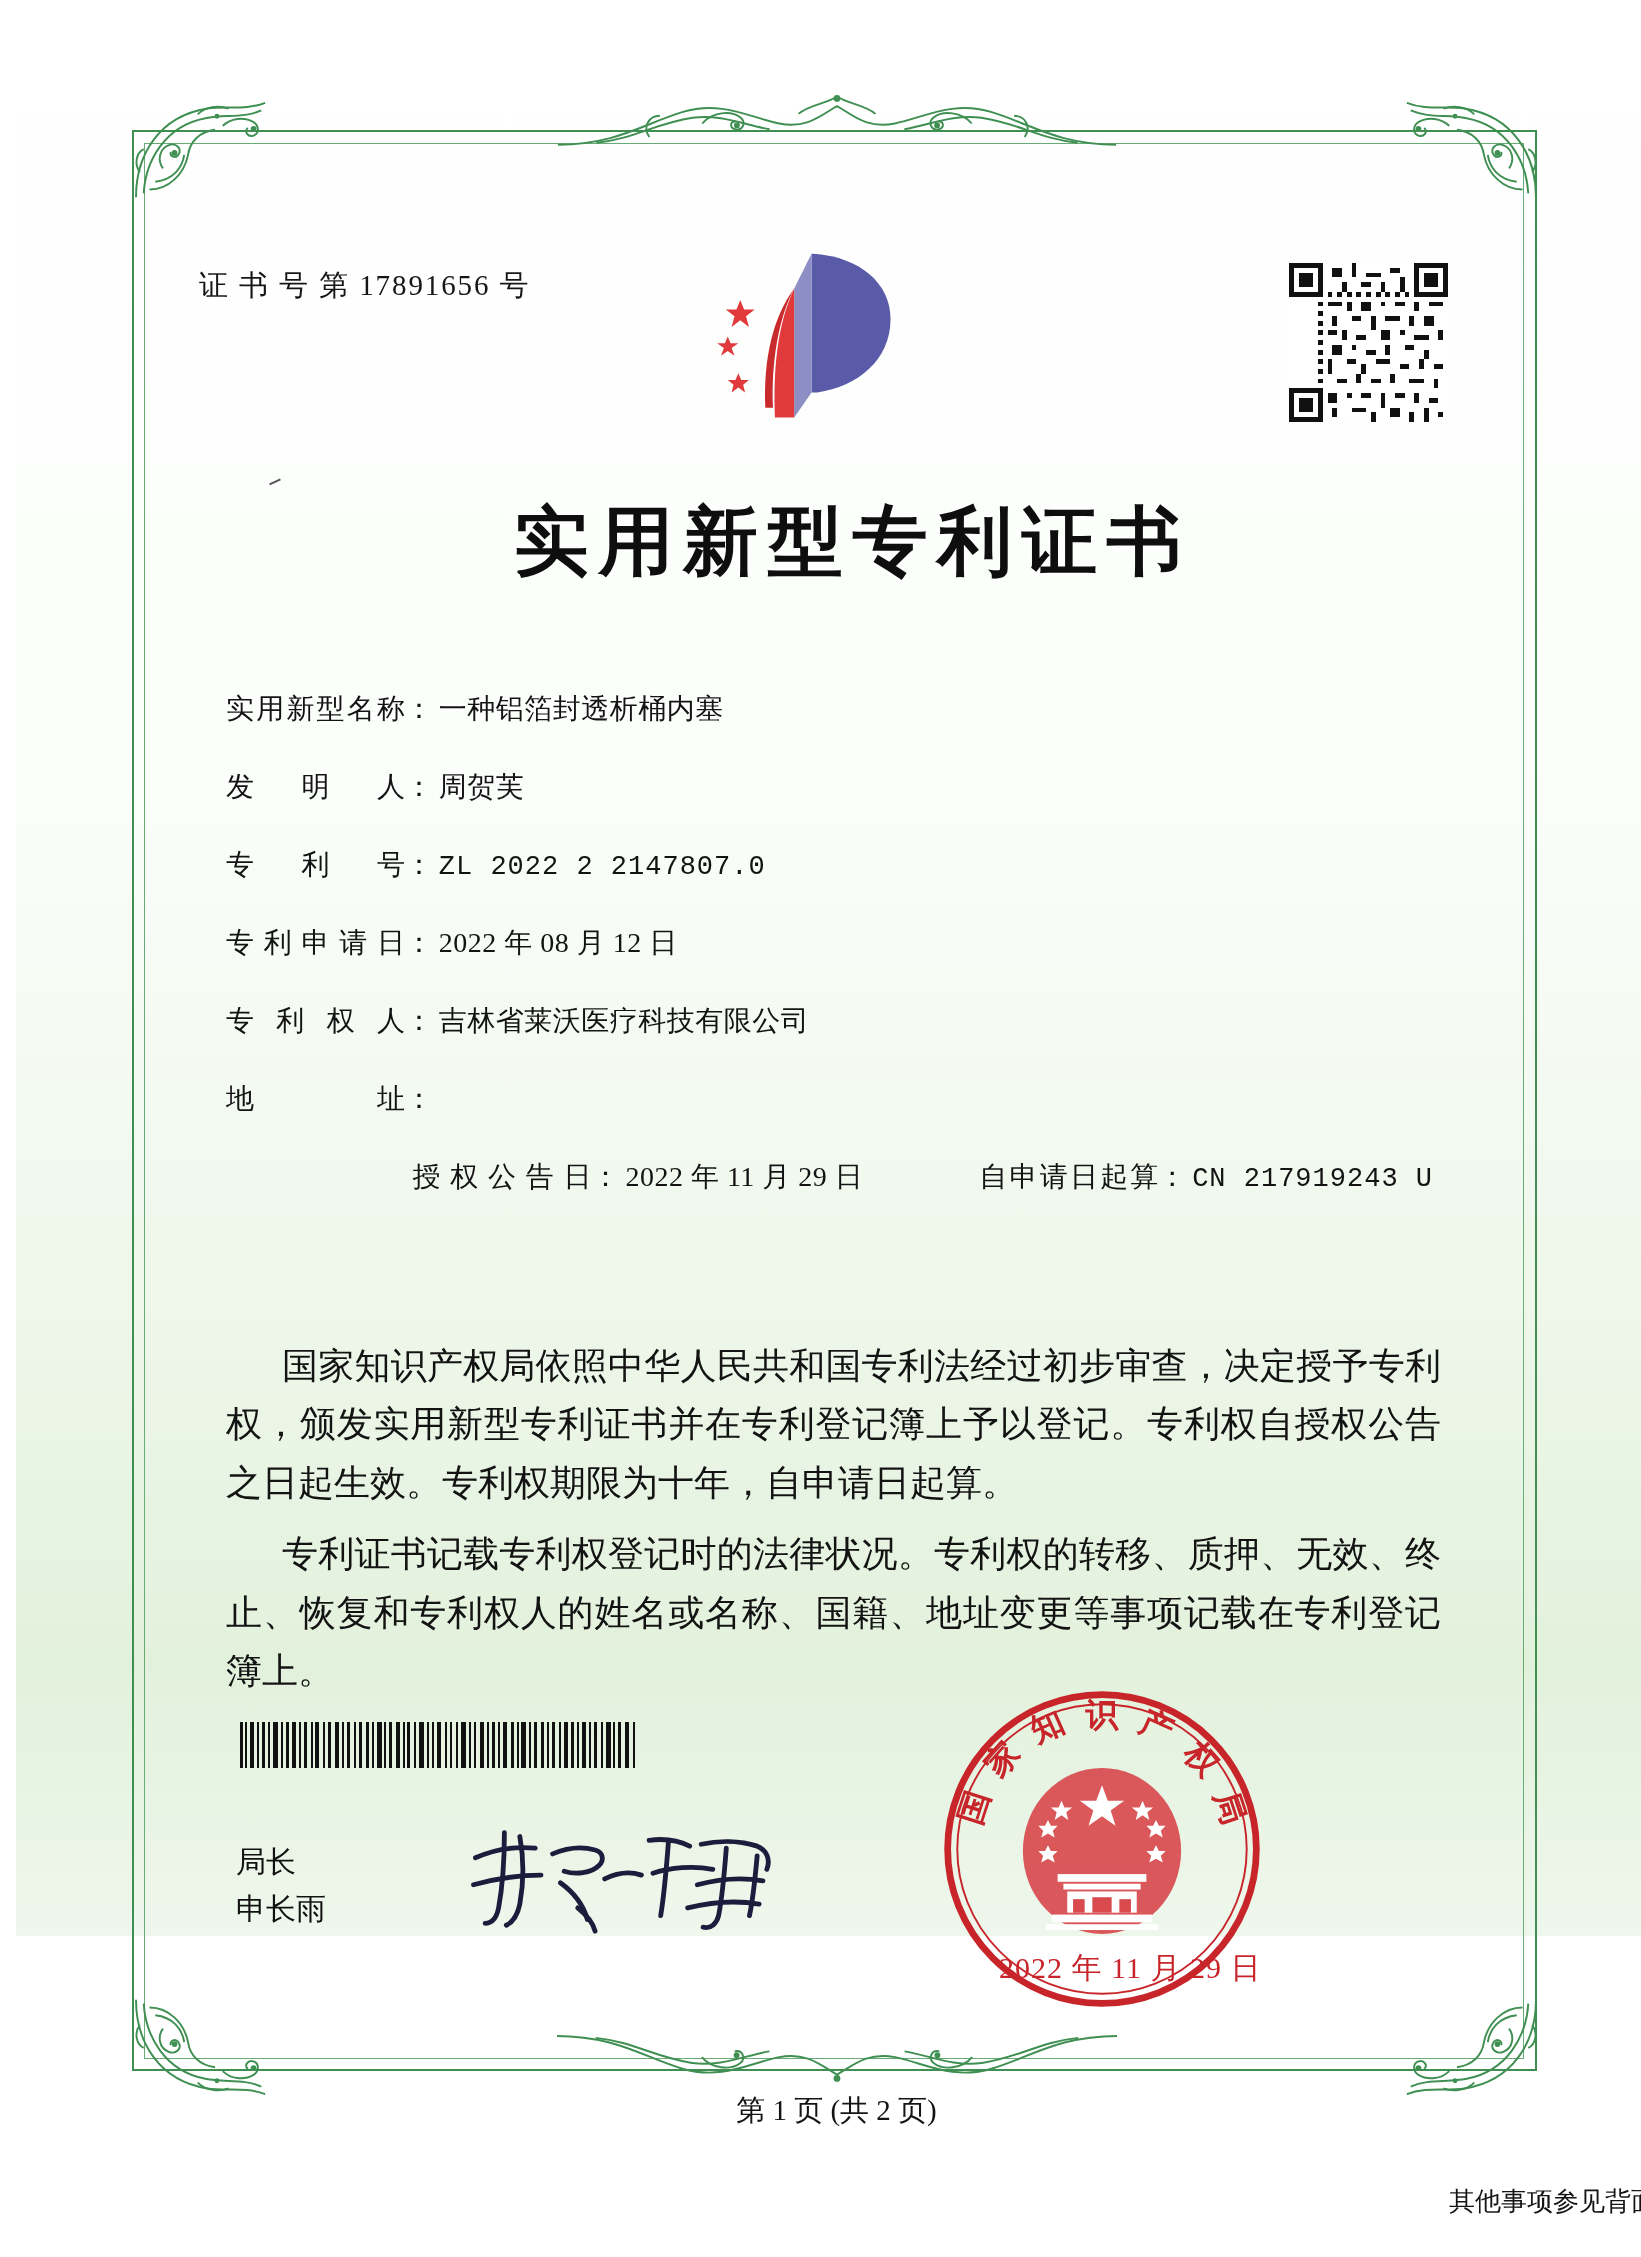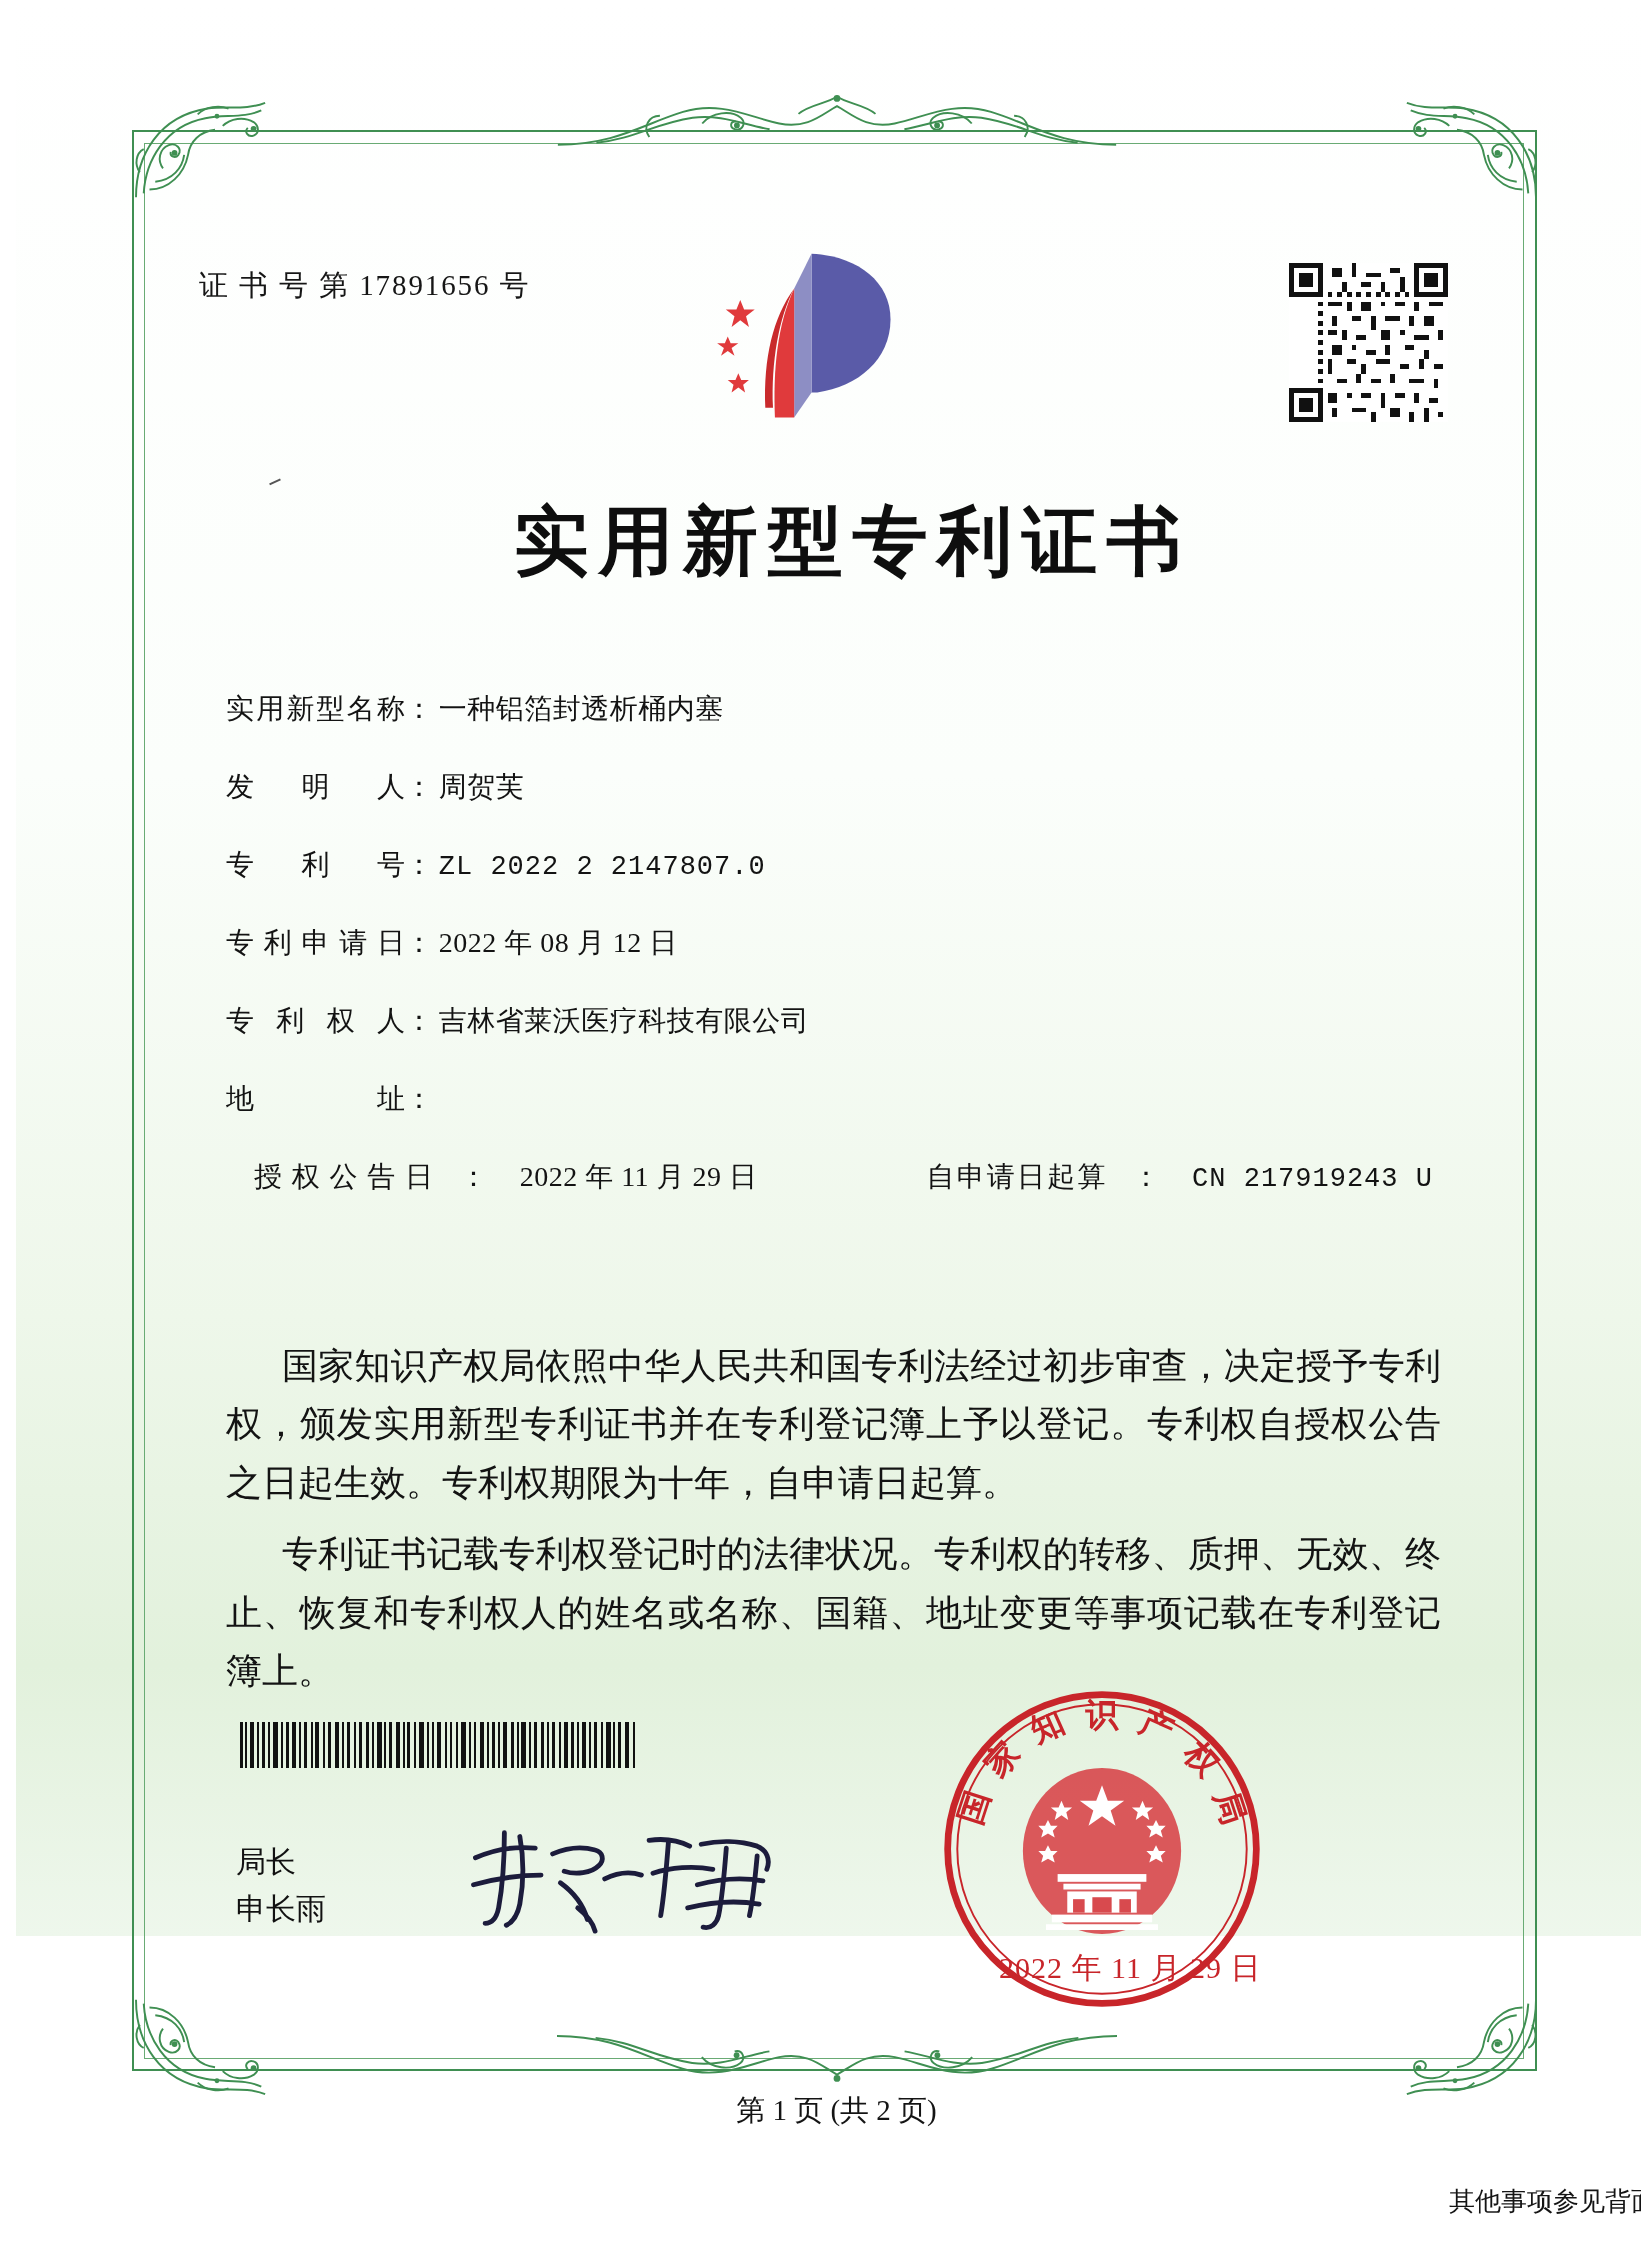--- a/index.html
+++ b/index.html
@@ -147,21 +147,21 @@
   .field-value {
     font-size: 28px;
     letter-spacing: 0.5px;
   }
   .field-value.mono {
     font-family: "Liberation Mono", "DejaVu Sans Mono", monospace;
     font-size: 27px;
     letter-spacing: 1px;
   }
   .field-row.dual {
-    justify-content: space-between;
+    justify-content: flex-end;
     margin-left: 28px;
   }
   .gap-cell {
     display: inline-block;
     width: 116px;
   }
   .sub-label {
     display: inline-block;
     width: 179px;
     text-align: justify;

